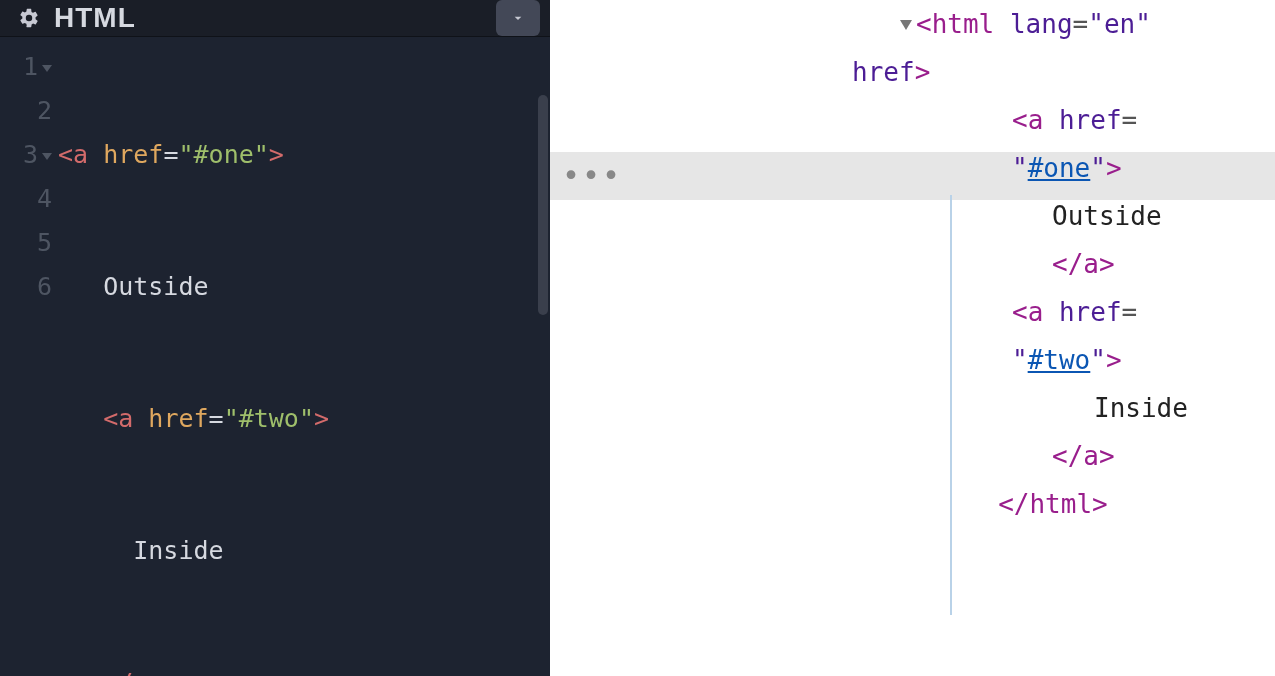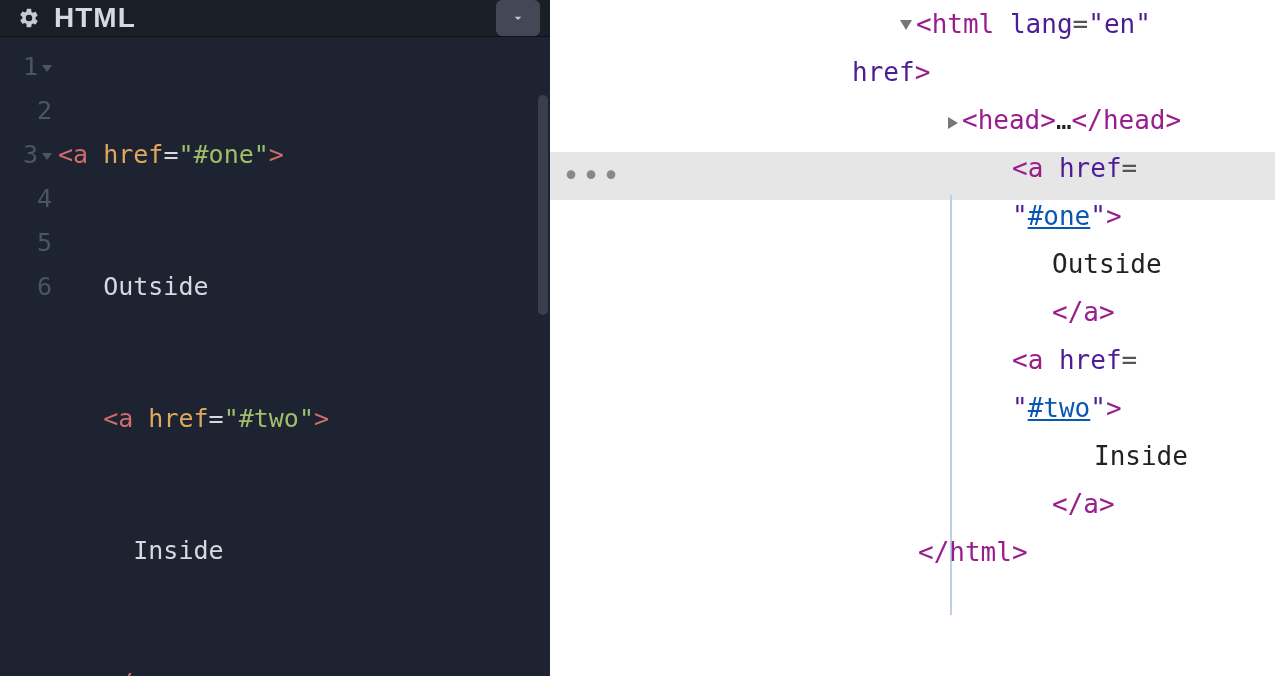--- a/index.html
+++ b/index.html
@@ -235,36 +235,35 @@
   <div class="dt-highlight" style="top:152px;"></div>
   <div class="dt-ellipsis" style="top:152px; left:12px;">•••</div>
   <div class="vbar"></div>
 
   <div class="dt-lines dt-inner">
 
     <div class="dt-line"><span class="tri"></span><span class="d-punct">&lt;</span><span class="d-tag">html</span><span> </span><span class="d-attr">lang</span><span class="d-eq">=</span><span class="d-attr">"</span><span class="d-attr">en</span><span class="d-attr">"</span></div>
 
     <div class="dt-line" style="padding-left:0;"><span style="margin-left:-48px;"><span class="d-attr">href</span><span class="d-punct">&gt;</span></span></div>
 
-    <div class="dt-line" style="padding-left:48px;"><span class="tri closed"></span><span class="d-punct">&lt;</span><span class="d-tag">head</span><span class="d-punct">&gt;</span><span class="d-text">…</span><span class="d-punct">&lt;/</span><span class="d-tag">head</span><span class="d-punct">&gt;</span></div>
 
 
     <div class="dt-line" style="padding-left:112px;"><span class="d-punct">&lt;</span><span class="d-tag">a</span><span> </span><span class="d-attr">href</span><span class="d-eq">=</span></div>
 
     <div class="dt-line" style="padding-left:112px;"><span class="d-attr">"</span><span class="d-link">#one</span><span class="d-attr">"</span><span class="d-punct">&gt;</span></div>
 
     <div class="dt-line" style="padding-left:152px;"><span class="d-text">Outside</span></div>
 
     <div class="dt-line" style="padding-left:152px;"><span class="d-punct">&lt;/</span><span class="d-tag">a</span><span class="d-punct">&gt;</span></div>
 
     <div class="dt-line" style="padding-left:112px;"><span class="d-punct">&lt;</span><span class="d-tag">a</span><span> </span><span class="d-attr">href</span><span class="d-eq">=</span></div>
 
     <div class="dt-line" style="padding-left:112px;"><span class="d-attr">"</span><span class="d-link">#two</span><span class="d-attr">"</span><span class="d-punct">&gt;</span></div>
 
     <div class="dt-line" style="padding-left:194px;"><span class="d-text">Inside</span></div>
 
     <div class="dt-line" style="padding-left:152px;"><span class="d-punct">&lt;/</span><span class="d-tag">a</span><span class="d-punct">&gt;</span></div>
 
 
-    <div class="dt-line" style="padding-left:18px;"><span class="d-punct">&lt;/</span><span class="d-tag">html</span><span class="d-punct">&gt;</span></div>
+    <div class="dt-line" style="padding-left:18px;text-align:center;"><span class="d-punct">&lt;/</span><span class="d-tag">html</span><span class="d-punct">&gt;</span></div>
 
   </div>
 </div>
 
 </body></html>

